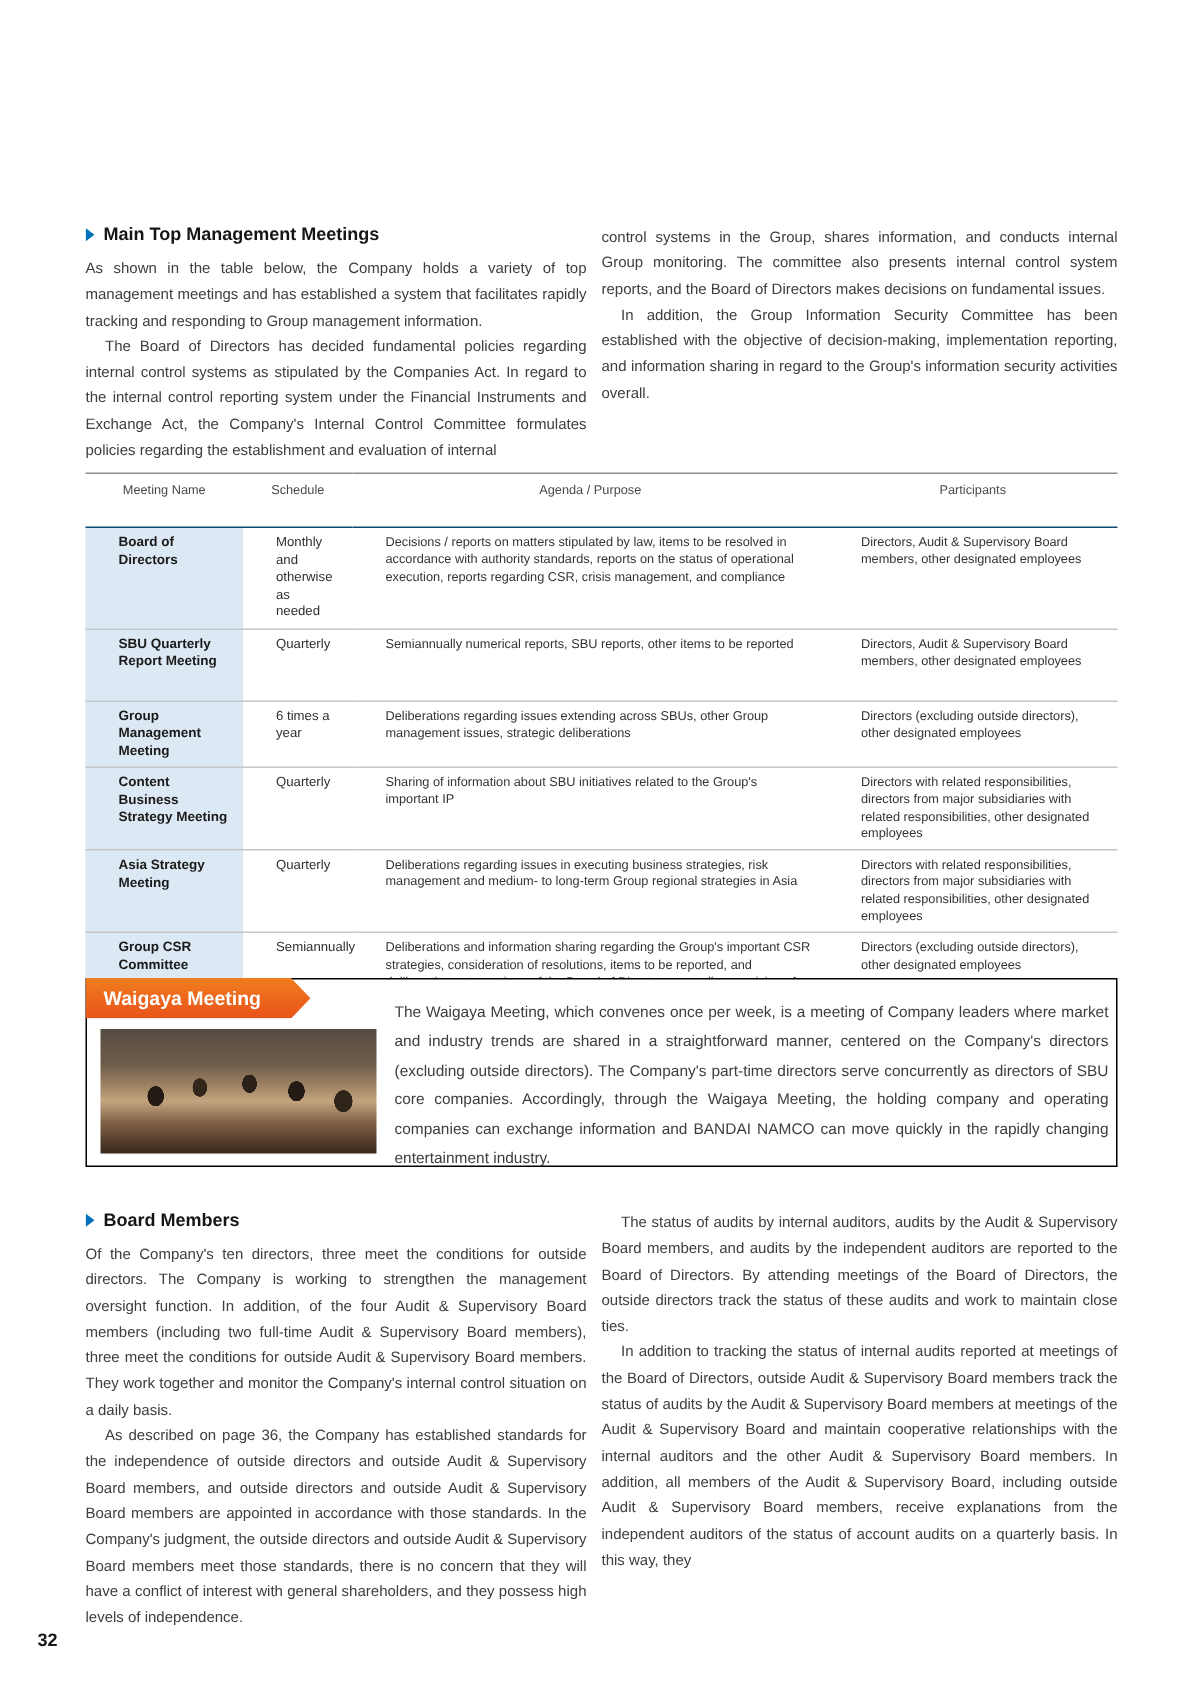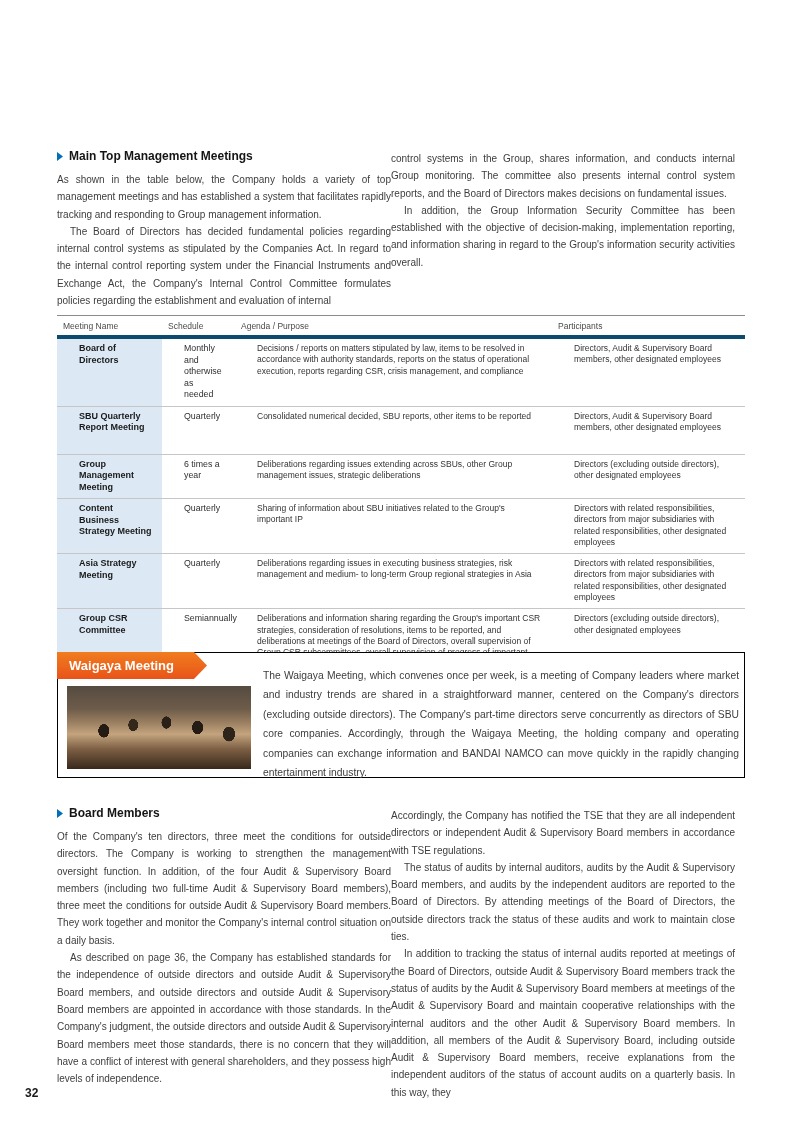--- a/index.html
+++ b/index.html
@@ -3,32 +3,32 @@
 <meta charset="utf-8">
 <style>
   *{margin:0;padding:0;box-sizing:border-box}
   html{background:#fff}
   body{width:800px;height:1131px;position:relative;background:#ffffff;
        font-family:"Liberation Sans","DejaVu Sans",sans-serif;color:#3d3d3d;overflow:hidden}
   .page{position:absolute;inset:0}
   .sec{position:absolute;left:57px;width:688px}
   #sec-top{top:149px}
   #sec-outside{top:806px}
-  .cols{display:flex;}
+  .cols{display:flex;gap:10px}
   .col-l{width:334px}
   .col-r{width:344px;padding-top:1px}
   .heading{display:flex;align-items:flex-start;margin:0 0 7px 0;font-size:12px;line-height:15px;font-weight:bold;color:#151515}
   .tri{flex:0 0 auto;width:6px;height:9px;margin:3px 6px 0 0;background:#0070b9;clip-path:polygon(0 0,100% 50%,0 100%)}
   .hline{display:block}
   p.body{font-size:10px;line-height:17.3px;text-align:justify;hyphens:auto;color:#3d3d3d}
   p.body.indent{text-indent:13px}
 
   .meet-table{position:absolute;left:57px;top:315px;width:688px;border-collapse:collapse;table-layout:fixed}
-  .meet-table th{font-size:8.5px;font-weight:normal;color:#4a4a4a;text-align:left;
-                 padding:5px 6px 4px 6px;border-top:1px solid #8b8b8b;border-bottom:4px solid #0c4a6e}
+  .meet-table th{font-size:8.5px;font-weight:normal;color:#4a4a4a;text-align:center;
+                 padding:5px 6px 20px 6px;border-top:1px solid #8b8b8b;border-bottom:1px solid #0c4a6e}
   .meet-table td{vertical-align:top;border-bottom:1px solid #c6c6c6;padding:4px 10px 5px 22px}
   .meet-table tbody tr:last-child td{border-bottom:1px solid #8b8b8b}
   .cell-name{background:#dce9f4;font-size:9px;font-weight:bold;line-height:11.5px;color:#1a1a1a}
   .cell-sched{font-size:8.8px;line-height:11.5px;color:#2f2f2f}
   .cell-agenda{font-size:8.5px;line-height:11.3px;color:#333;padding-right:12px}
   .cell-part{font-size:8.5px;line-height:11.3px;color:#333;padding-right:20px}
 
   #waigaya-box{position:absolute;left:57px;top:652px;width:688px;height:126px;border:1px solid #000;background:#fff}
   .wg-label{position:absolute;left:-1px;top:-1px;width:150px;height:27px;
             background:linear-gradient(180deg,#f07d1e 0%,#e9531a 100%);
@@ -86,21 +86,21 @@
     <tbody>
       <tr style="height:38px">
         <td class="cell-name">Board of Directors</td>
         <td class="cell-sched">Monthly and otherwise as needed</td>
         <td class="cell-agenda">Decisions / reports on matters stipulated by law, items to be resolved in accordance with authority standards, reports on the status of operational execution, reports regarding CSR, crisis management, and compliance</td>
         <td class="cell-part">Directors, Audit &amp; Supervisory Board members, other designated employees</td>
       </tr>
       <tr style="height:48px">
         <td class="cell-name">SBU Quarterly Report Meeting</td>
         <td class="cell-sched">Quarterly</td>
-        <td class="cell-agenda">Consolidated numerical decided, SBU reports, other items to be reported</td>
+        <td class="cell-agenda">Semiannually numerical reports, SBU reports, other items to be reported</td>
         <td class="cell-part">Directors, Audit &amp; Supervisory Board members, other designated employees</td>
       </tr>
       <tr style="height:27px">
         <td class="cell-name">Group Management Meeting</td>
         <td class="cell-sched">6 times a year</td>
         <td class="cell-agenda">Deliberations regarding issues extending across SBUs, other Group management issues, strategic deliberations</td>
         <td class="cell-part">Directors (excluding outside directors), other designated employees</td>
       </tr>
       <tr style="height:48px">
         <td class="cell-name">Content Business Strategy Meeting</td>
@@ -142,20 +142,19 @@
       <h2 class="heading">
         <span class="tri"></span>
         <span class="htext">
           <span class="hline">Board Members</span>
         </span>
       </h2>
       <p class="body">Of the Company's ten directors, three meet the conditions for outside directors. The Company is working to strengthen the management oversight function. In addition, of the four Audit &amp; Supervisory Board members (including two full-time Audit &amp; Supervisory Board members), three meet the conditions for outside Audit &amp; Supervisory Board members. They work together and monitor the Company's internal control situation on a daily basis.</p>
       <p class="body indent">As described on page 36, the Company has established standards for the independence of outside directors and outside Audit &amp; Supervisory Board members, and outside directors and outside Audit &amp; Supervisory Board members are appointed in accordance with those standards. In the Company's judgment, the outside directors and outside Audit &amp; Supervisory Board members meet those standards, there is no concern that they will have a conflict of interest with general shareholders, and they possess high levels of independence.</p>
     </div>
     <div class="col col-r">
-      <p class="body">Accordingly, the Company has notified the TSE that they are all independent directors or independent Audit &amp; Supervisory Board members in accordance with TSE regulations.</p>
       <p class="body indent">The status of audits by internal auditors, audits by the Audit &amp; Supervisory Board members, and audits by the independent auditors are reported to the Board of Directors. By attending meetings of the Board of Directors, the outside directors track the status of these audits and work to maintain close ties.</p>
       <p class="body indent">In addition to tracking the status of internal audits reported at meetings of the Board of Directors, outside Audit &amp; Supervisory Board members track the status of audits by the Audit &amp; Supervisory Board members at meetings of the Audit &amp; Supervisory Board and maintain cooperative relationships with the internal auditors and the other Audit &amp; Supervisory Board members. In addition, all members of the Audit &amp; Supervisory Board, including outside Audit &amp; Supervisory Board members, receive explanations from the independent auditors of the status of account audits on a quarterly basis. In this way, they</p>
     </div>
   </section>
 
   <div class="page-number">32</div>
 </div>
 
 </body></html>

